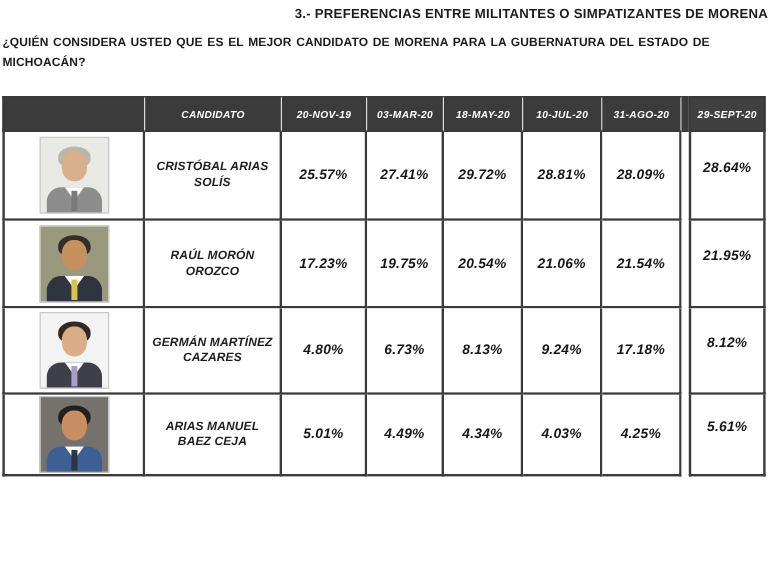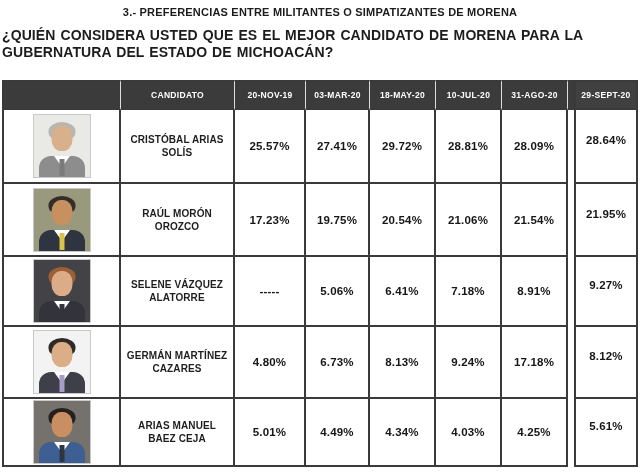--- a/index.html
+++ b/index.html
@@ -1,35 +1,36 @@
 <!DOCTYPE html>
 <html><head>
 <meta charset="utf-8">
 <style>
   html,body { margin:0; padding:0; background:#ffffff; }
   body { width:640px; height:473px; font-family:"Liberation Sans", sans-serif; }
   .page { position:relative; width:640px; height:473px; background:#ffffff; overflow:hidden; }
 
   .title {
-    padding-top:6px; text-align:center;
+    padding-top:6px; text-align:right;
     font-size:11px; font-weight:bold; color:#1c1c1c; letter-spacing:0.2px;
   }
   .question {
     margin:9px 2px 0 2px;
-    font-size:14px; font-weight:bold; color:#1c1c1c;
+    font-size:10px; font-weight:bold; color:#1c1c1c;
     line-height:17px; letter-spacing:0.1px; word-spacing:1px;
   }
 
   .ptable { position:absolute; top:80px; left:2px; width:636px; }
   .trow { display:flex; }
 
   .c {
     box-sizing:border-box; display:flex; align-items:center; justify-content:center;
     background:#ffffff; border-right:2px solid #3a3a3a; border-bottom:2px solid #3a3a3a;
     text-align:center;
+    font-style:italic;
   }
   .trow .c.first { border-left:2px solid #3a3a3a; }
 
   
   .hrow .c {
     background:#3b3b3b; color:#ffffff;
     border-top:2px solid #3a3a3a; border-right:1px solid #dcdcdc;
     border-bottom:2px solid #3a3a3a;
     font-size:8.5px; font-weight:bold; letter-spacing:0.3px;
   }
@@ -117,39 +118,20 @@
       <div class="c w-v2 val-cell">19.75%</div>
       <div class="c w-v3 val-cell">20.54%</div>
       <div class="c w-v4 val-cell">21.06%</div>
       <div class="c w-v5 val-cell">21.54%</div>
       <div class="c w-gap gapc"></div>
       <div class="c w-v6 val-cell lastc">
           <span class="vtxt">21.95%</span>
         </div>
     </div>
 
-    <div class="trow body-row r3">
-      <div class="c first w-photo">
-        <span class="avatar" style="--abg: #434347; --ahair: #9c5f36; --askin: #dcab88; --asuit: #33333b; --atie: #33333b;">
-            <span class="av-hair"></span>
-            <span class="av-head"></span>
-            <span class="av-body"></span>
-          </span>
-      </div>
-      <div class="c w-name name-cell">SELENE VÁZQUEZ ALATORRE</div>
-      <div class="c w-v1 val-cell">-----</div>
-      <div class="c w-v2 val-cell">5.06%</div>
-      <div class="c w-v3 val-cell">6.41%</div>
-      <div class="c w-v4 val-cell">7.18%</div>
-      <div class="c w-v5 val-cell">8.91%</div>
-      <div class="c w-gap gapc"></div>
-      <div class="c w-v6 val-cell lastc">
-          <span class="vtxt">9.27%</span>
-        </div>
-    </div>
 
     <div class="trow body-row r4">
       <div class="c first w-photo">
         <span class="avatar" style="--abg: #f3f3f3; --ahair: #2f2a26; --askin: #dcae87; --asuit: #3f3f49; --atie: #a89cc8;">
             <span class="av-hair"></span>
             <span class="av-head"></span>
             <span class="av-body"></span>
           </span>
       </div>
       <div class="c w-name name-cell">GERMÁN MARTÍNEZ CAZARES</div>

